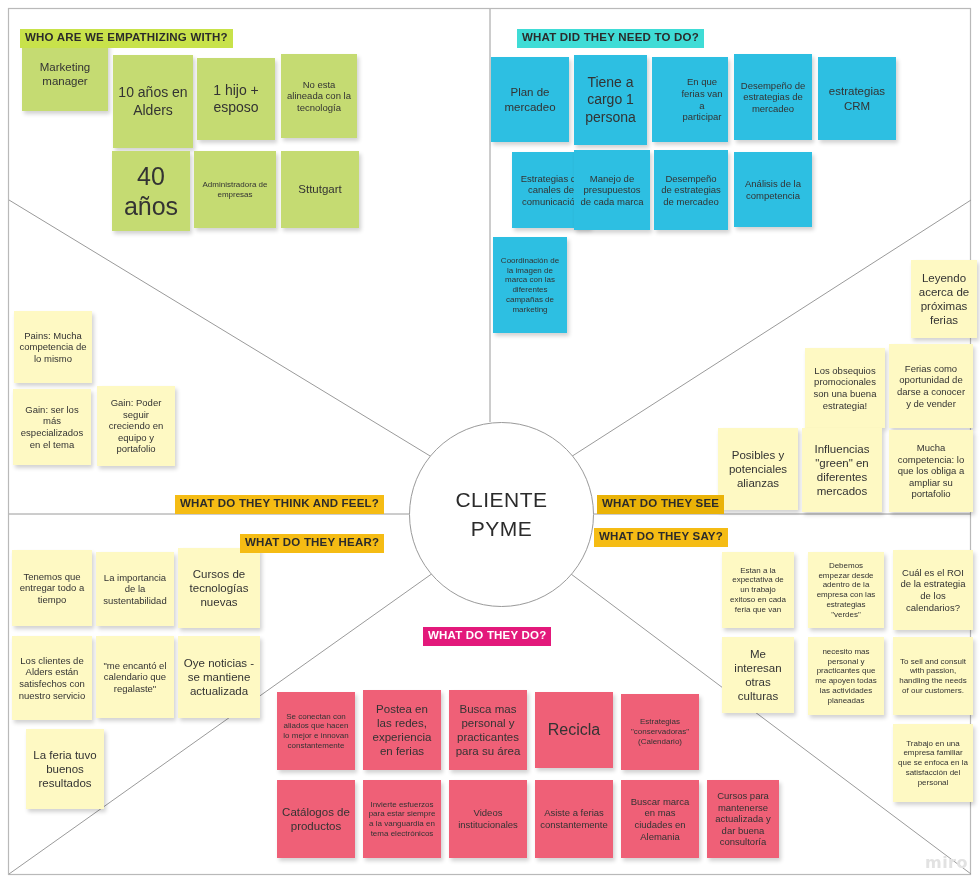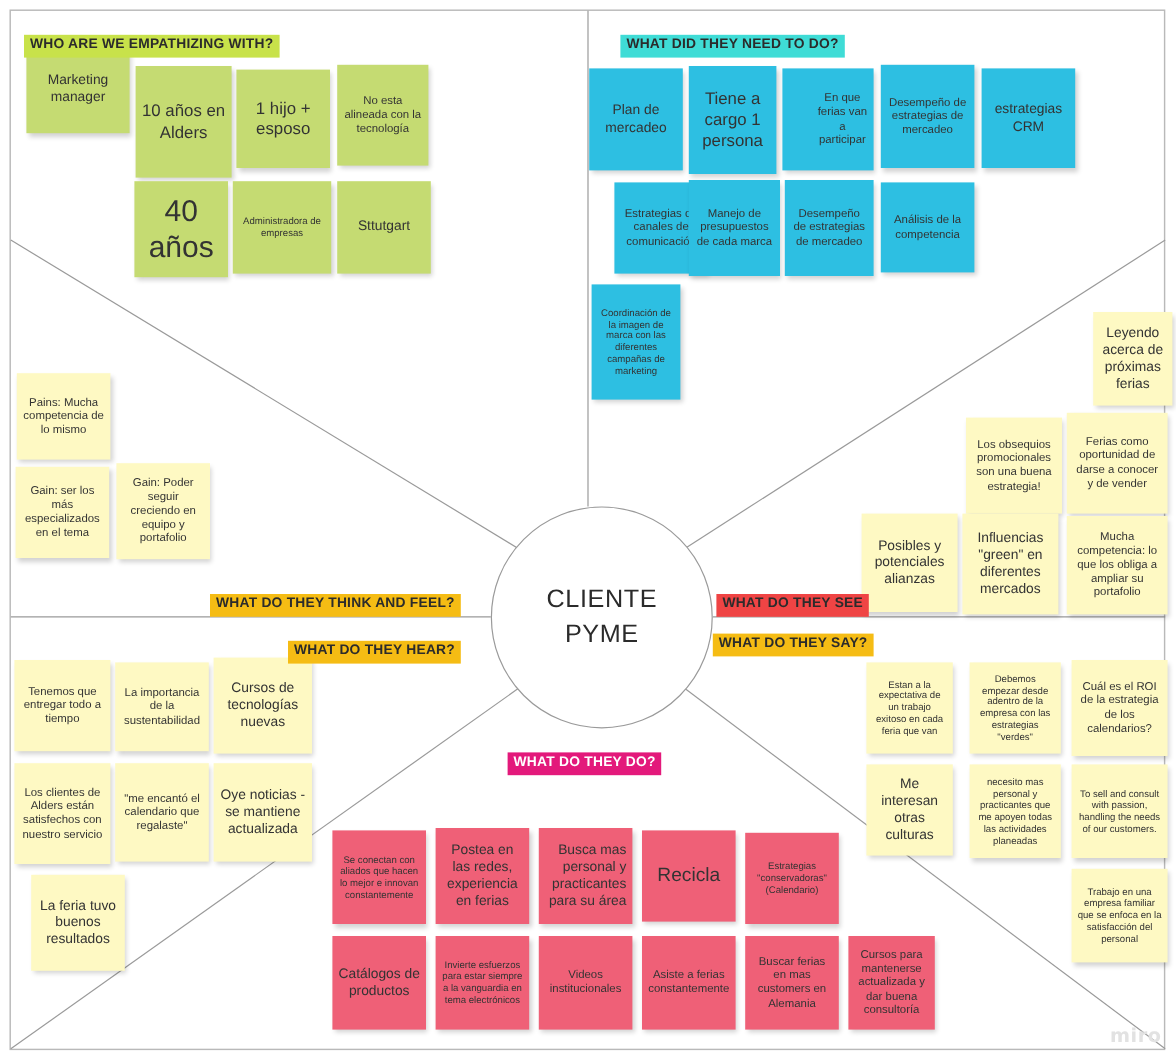--- a/index.html
+++ b/index.html
@@ -122,21 +122,21 @@
   </div>
 
   <div class="chip" style="left:20px; top:29px; background:#c8e24a;">WHO ARE WE EMPATHIZING WITH?</div>
 
   <div class="chip" style="left:517px; top:29px; background:#3fdcd6;">WHAT DID THEY NEED TO DO?</div>
 
   <div class="chip" style="left:175px; top:495px; background:#f5bc14;">WHAT DO THEY THINK AND FEEL?</div>
 
   <div class="chip" style="left:240px; top:534px; background:#f5bc14;">WHAT DO THEY HEAR?</div>
 
-  <div class="chip" style="left:597px; top:495px; background:#ef4444;">WHAT DO THEY SEE</div>
+  <div class="chip" style="left:597px; top:495px; background:#eab308;">WHAT DO THEY SEE</div>
 
   <div class="chip" style="left:594px; top:528px; background:#f5bc14;">WHAT DO THEY SAY?</div>
 
   <div class="chip pinkchip" style="left:423px; top:627px; background:#e3197b;">WHAT DO THEY DO?</div>
 
   <div class="note green fs-m" style="left:22px;  top:37px;  width:86px;  height:74px;">
       <span>Marketing manager</span>
     </div>
   <div class="note green fs-l" style="left:113px; top:55px;  width:80px;  height:93px;">
       <span>10 años en Alders</span>
@@ -261,21 +261,21 @@
   <div class="note yellow fs-xs" style="left:893px; top:724px; width:80px; height:78px;">
       <span>Trabajo en una empresa familiar que se enfoca en la satisfacción del personal</span>
     </div>
 
   <div class="note pink fs-xs" style="left:277px; top:692px; width:78px; height:78px;">
       <span>Se conectan con aliados que hacen lo mejor e innovan constantemente</span>
     </div>
   <div class="note pink fs-m" style="left:363px; top:690px; width:78px; height:80px;">
       <span>Postea en las redes, experiencia en ferias</span>
     </div>
-  <div class="note pink fs-m" style="left:449px; top:690px; width:78px; height:80px;text-align:right;">
+  <div class="note pink fs-m" style="left:449px; top:690px; width:78px; height:80px;">
       <span>Busca mas personal y practicantes para su área</span>
     </div>
   <div class="note pink fs-xl" style="left:535px; top:692px; width:78px; height:76px;">
       <span>Recicla</span>
     </div>
   <div class="note pink fs-xs" style="left:621px; top:694px; width:78px; height:76px;">
       <span>Estrategias "conservadoras" (Calendario)</span>
     </div>
 
   <div class="note pink fs-m" style="left:277px; top:780px; width:78px; height:78px;">
@@ -284,21 +284,21 @@
   <div class="note pink fs-xs" style="left:363px; top:780px; width:78px; height:78px;">
       <span>Invierte esfuerzos para estar siempre a la vanguardia en tema electrónicos</span>
     </div>
   <div class="note pink fs-s" style="left:449px; top:780px; width:78px; height:78px;">
       <span>Videos institucionales</span>
     </div>
   <div class="note pink fs-s" style="left:535px; top:780px; width:78px; height:78px;">
       <span>Asiste a ferias constantemente</span>
     </div>
   <div class="note pink fs-s" style="left:621px; top:780px; width:78px; height:78px;">
-      <span>Buscar ferias en mas customers en Alemania</span>
+      <span>Buscar marca en mas ciudades en Alemania</span>
     </div>
   <div class="note pink fs-s" style="left:707px; top:780px; width:72px; height:78px;">
       <span>Cursos para mantenerse actualizada y dar buena consultoría</span>
     </div>
 
   <div id="watermark">miro</div>
 
 </div>
 
 </body></html>

